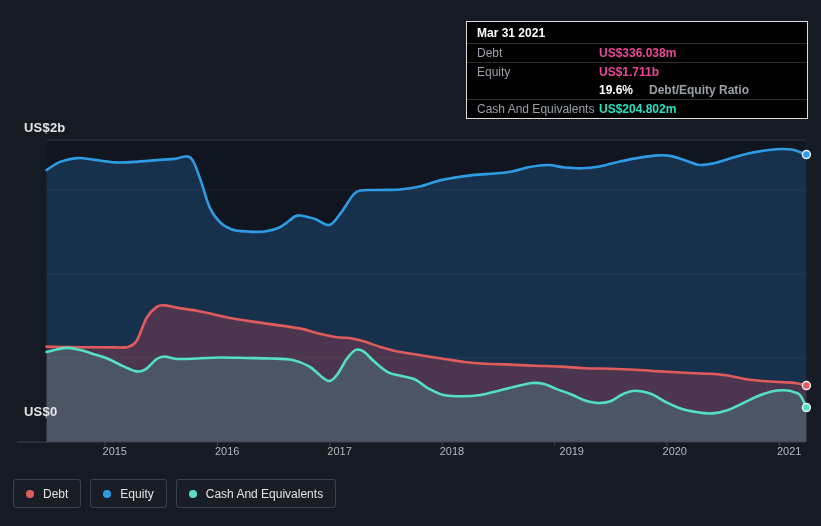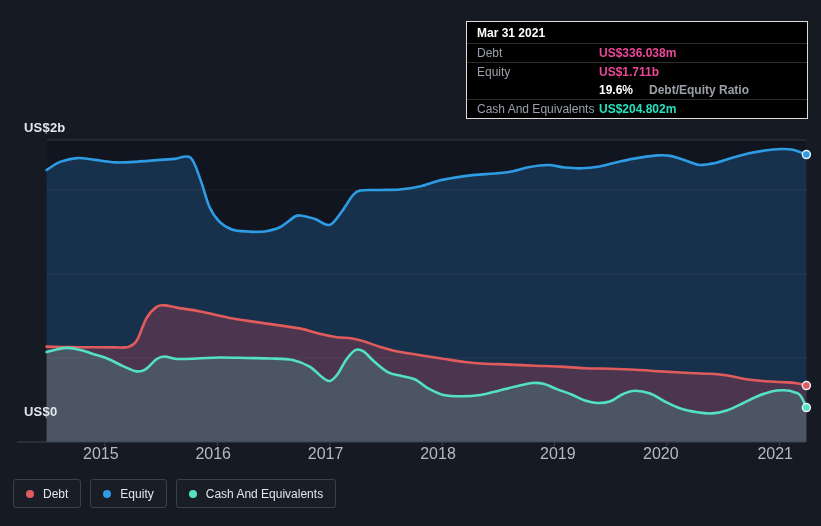--- a/index.html
+++ b/index.html
@@ -11,22 +11,22 @@
   }
   .chart-svg{position:absolute;left:0;top:0;}
   .y-label{
     position:absolute;left:24px;font-size:13px;font-weight:bold;
     color:#e2e6ec;letter-spacing:.2px;
   }
   .y-label.top{top:120px;}
   .y-label.bottom{top:404px;}
   .xticks{position:absolute;left:0;top:445px;width:821px;height:16px;}
   .xtick{
-    position:absolute;width:44px;text-align:left;
-    font-size:16px;color:#b5bac2;
+    position:absolute;width:44px;text-align:right;
+    font-size:11px;color:#b5bac2;
   }
   
   .tooltip{
     position:absolute;left:466px;top:21px;width:342px;box-sizing:border-box;
     background:#000;border:1px solid #dcdcdc;font-size:12px;color:#fff;
   }
   .tt-title{
     padding:4px 10px 3px 10px;font-weight:bold;
     border-bottom:1px solid #2d2d2d;
   }

